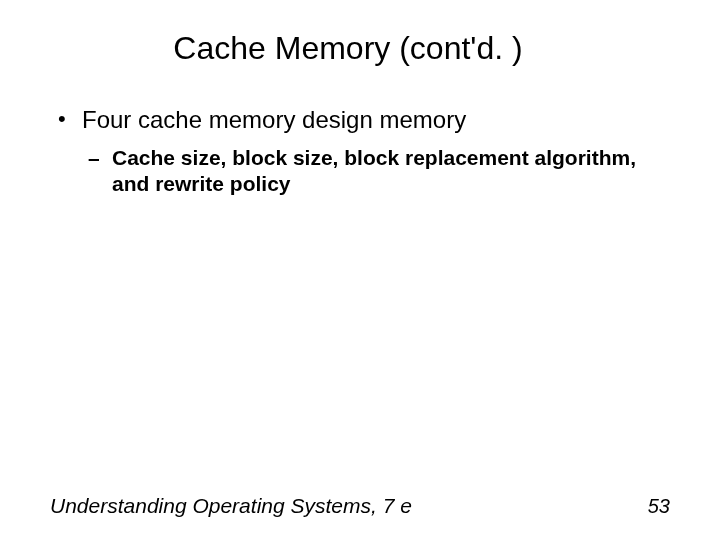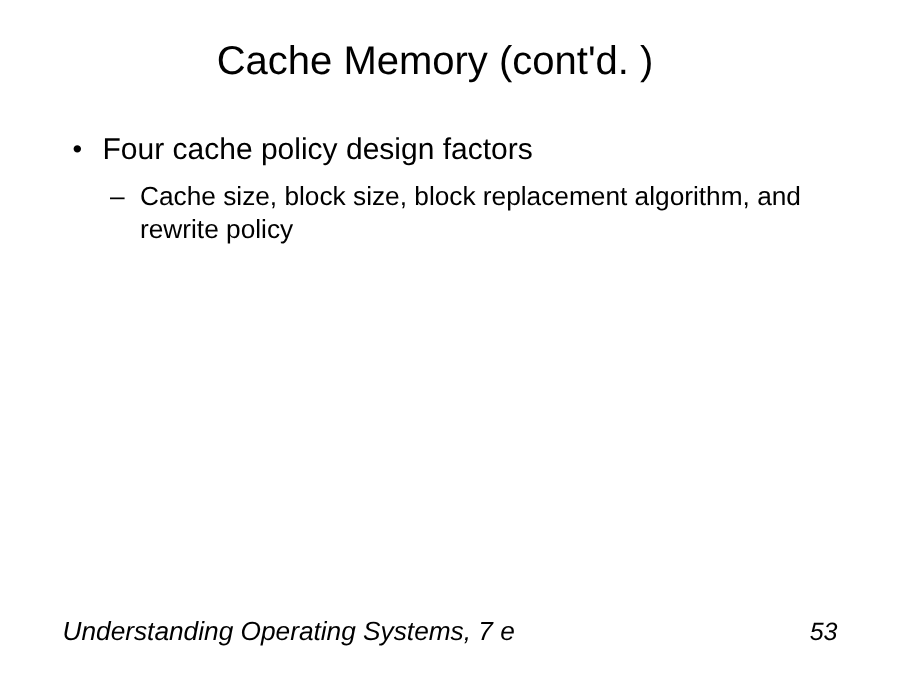--- a/index.html
+++ b/index.html
@@ -48,20 +48,21 @@
       list-style: none;
       padding-left: 0;
       margin-top: 10px;
     }
     ul.level2 > li {
       font-size: 21px;
       padding-left: 30px;
       position: relative;
       line-height: 1.25;
       margin-bottom: 6px;
+      font-weight: bold;
     }
     ul.level2 > li::before {
       content: "–";
       position: absolute;
       left: 6px;
       top: 0;
     }
     .footer {
       position: absolute;
       bottom: 22px;
@@ -79,21 +80,21 @@
   </style>
 </head>
 <body>
 
 <div class="slide">
   <h1 class="title">Cache Memory (cont'd. )</h1>
 
   <div class="content">
     <ul class="level1">
       <li>
-        <span>Four cache policy design factors</span>
+        <span>Four cache memory design memory</span>
         <ul class="level2">
           <li>Cache size, block size, block replacement algorithm, and rewrite policy</li>
         </ul>
       </li>
     </ul>
   </div>
 
   <div class="footer">
     <span>Understanding Operating Systems, 7 e</span>
     <span class="page-number">53</span>

